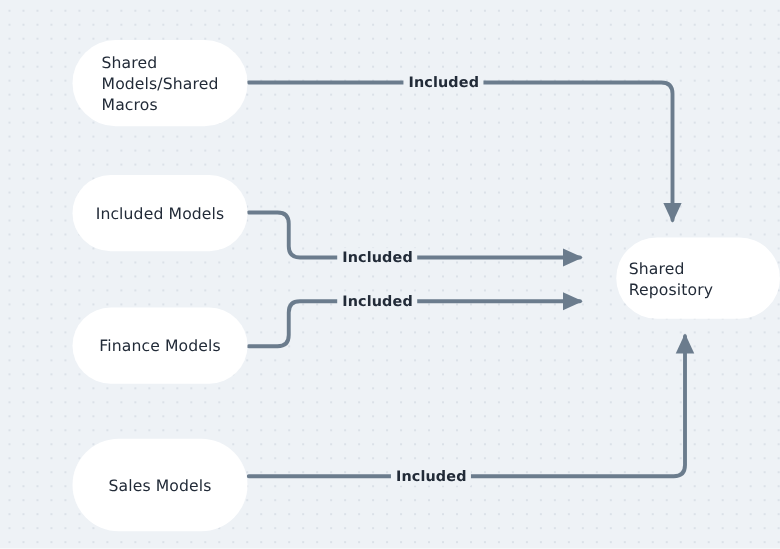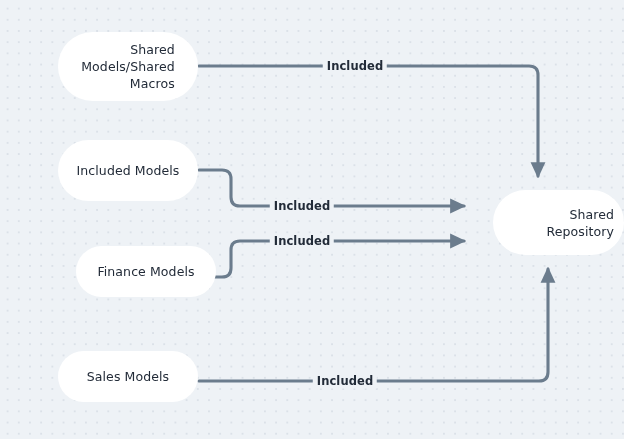--- a/index.html
+++ b/index.html
@@ -25,21 +25,21 @@
     width: 624px;
     height: 439px;
   }
   .node {
     position: absolute;
     background: #ffffff;
     border-radius: 999px;
     display: flex;
     align-items: center;
     justify-content: center;
-    text-align: right;
+    text-align: left;
     color: #222b38;
     font-size: 12.5px;
     line-height: 17px;
     letter-spacing: 0.1px;
     box-sizing: border-box;
     padding: 4px 10px;
     z-index: 3;
   }
   .edge-label {
     position: absolute;
@@ -77,25 +77,25 @@
   </svg>
 
   <div class="node" style="left:58px; top:32px; width:140px; height:69px;">
     <span>Shared<br>Models/Shared<br>Macros</span>
   </div>
 
   <div class="node" style="left:58px; top:140px; width:140px; height:61px;">
     <span>Included Models</span>
   </div>
 
-  <div class="node" style="left:76px; top:246px; width:140px; height:51px;">
+  <div class="node" style="left:58px; top:246px; width:140px; height:61px;">
     <span>Finance Models</span>
   </div>
 
-  <div class="node" style="left:58px; top:351px; width:140px; height:51px;">
+  <div class="node" style="left:58px; top:351px; width:140px; height:74px;">
     <span>Sales Models</span>
   </div>
 
   <div class="node" style="left:493px; top:190px; width:131px; height:65px;">
     <span>Shared Repository</span>
   </div>
 
   <div class="edge-label" style="left:355px; top:66px;">Included</div>
 
   <div class="edge-label" style="left:302px; top:206px;">Included</div>

